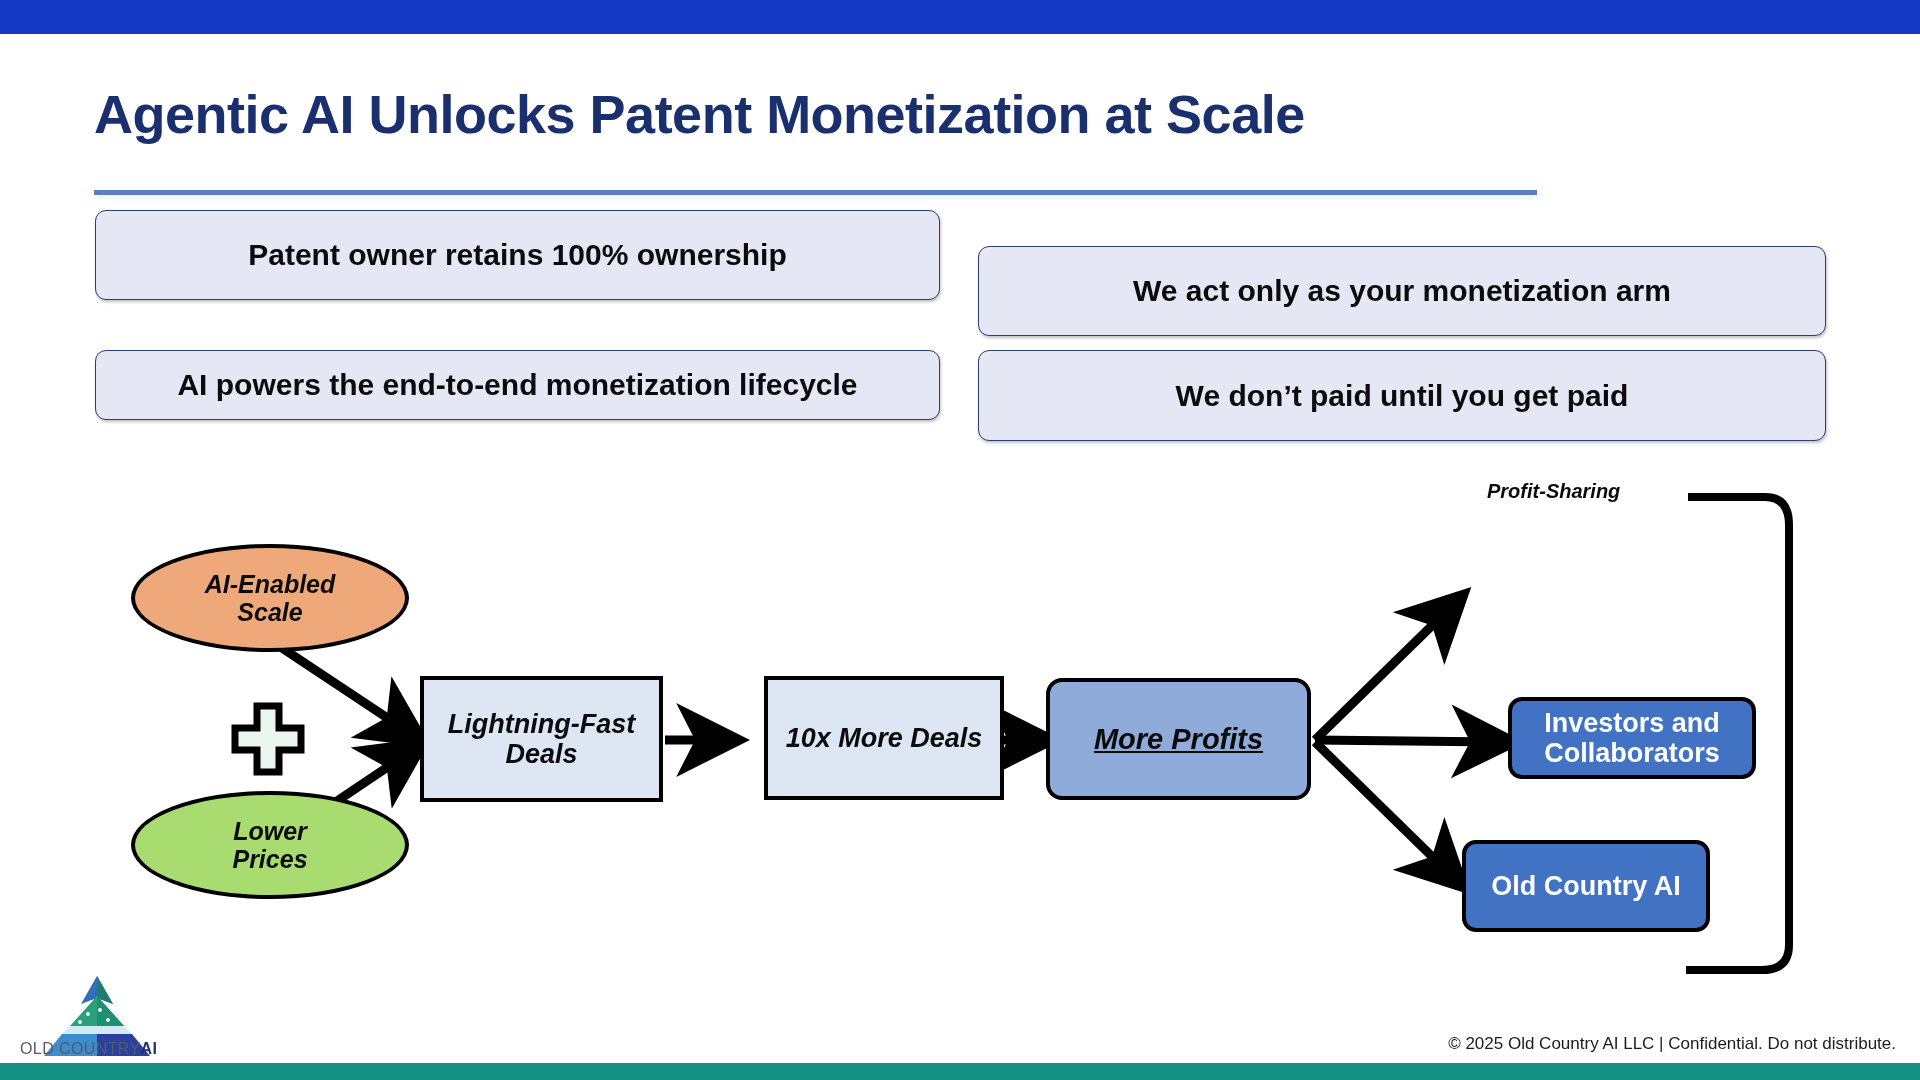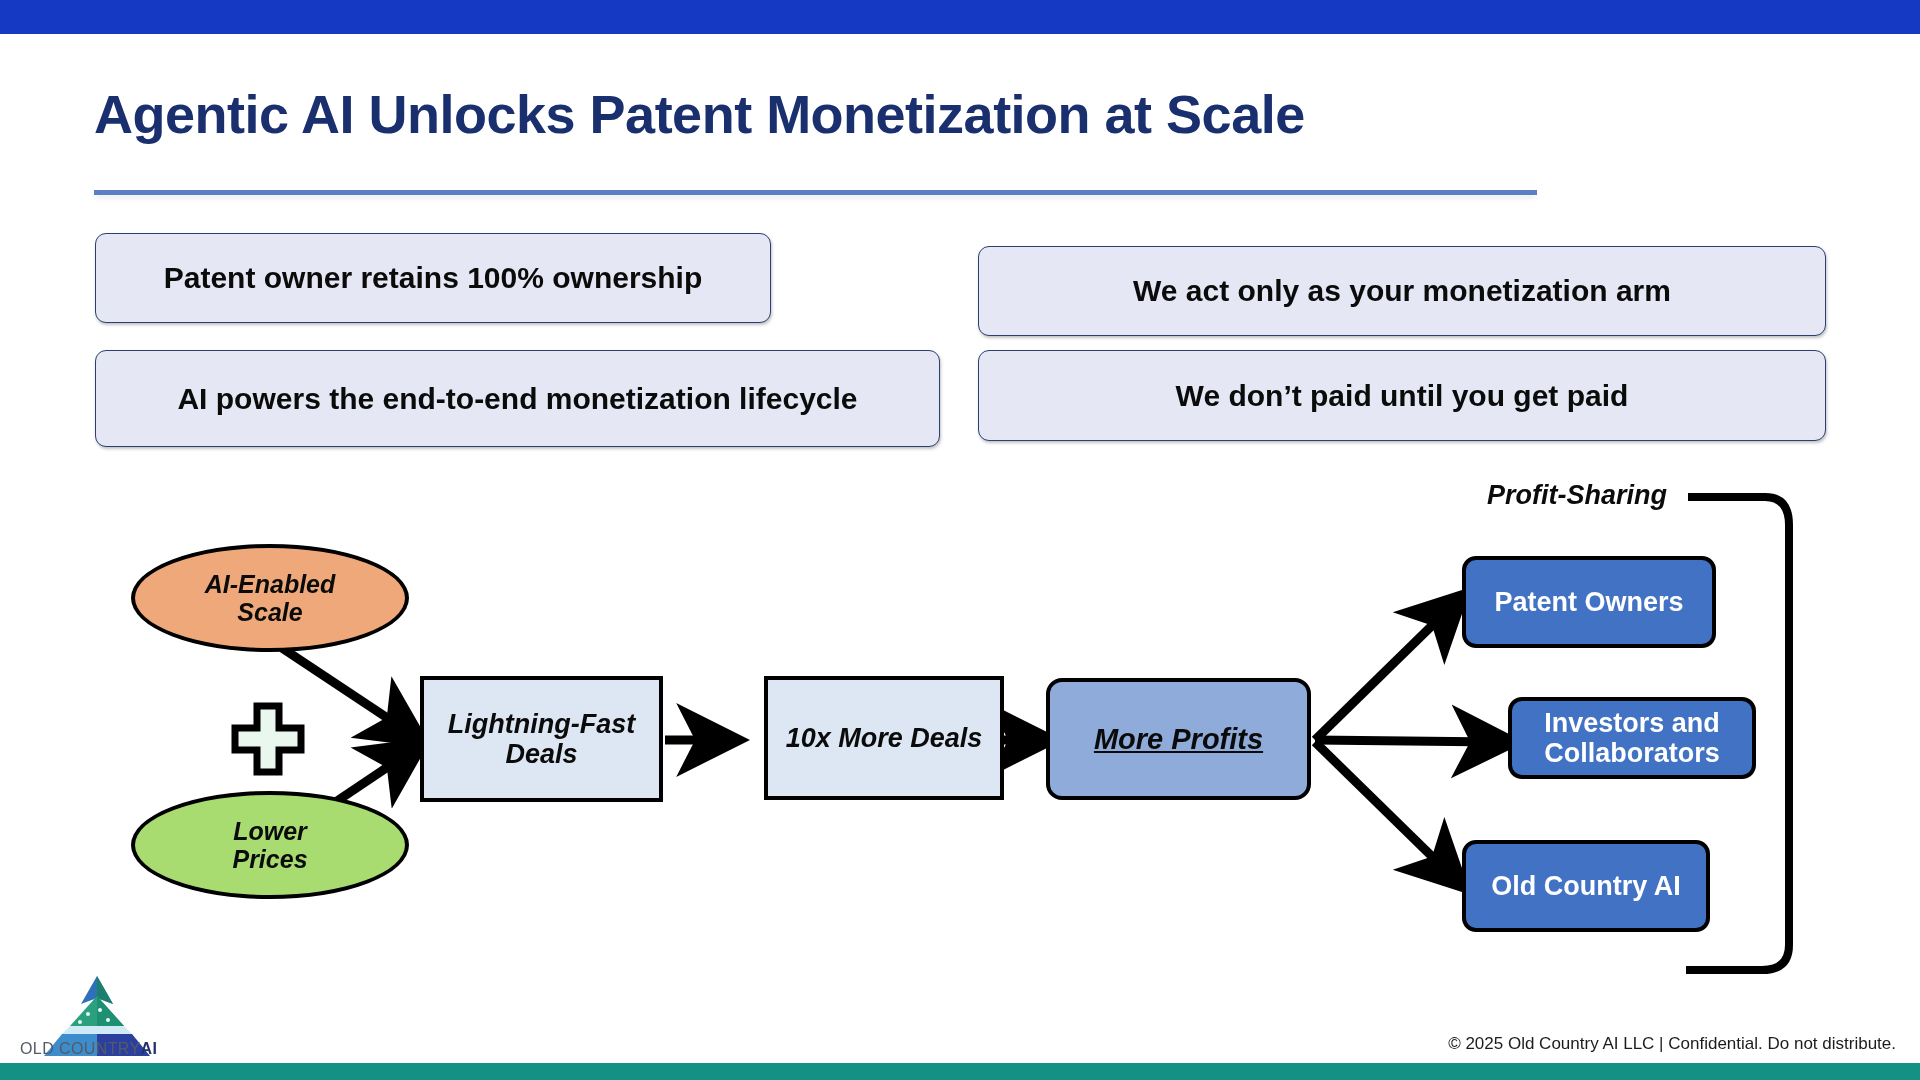--- a/index.html
+++ b/index.html
@@ -46,23 +46,23 @@
     border: 1.6px solid #2c3f73;
     border-radius: 11px;
     display: flex; align-items: center; justify-content: center;
     text-align: center;
     font-weight: bold;
     font-size: 30px;
     color: #0b0b0b;
     box-shadow: 1px 2px 3px rgba(120,120,120,0.45);
     padding: 0 16px;
   }
-  #claim-0 { left: 95px;  top: 233px; width: 676px; height: 90px; }
+  #claim-0 { left: 95px;  top: 210px; width: 845px; height: 90px; }
   #claim-1 { left: 978px; top: 222px; width: 848px; height: 90px; margin-top: 24px; }
-  #claim-2 { left: 95px;  top: 350px; width: 845px; height: 97px; }
+  #claim-2 { left: 95px;  top: 350px; width: 845px; height: 70px; }
   #claim-3 { left: 978px; top: 350px; width: 848px; height: 91px; }
 
   
   .diagram { position: absolute; left: 0; top: 0; width: 1920px; height: 1080px; }
   .svg-layer { position: absolute; left: 0; top: 0; width: 1920px; height: 1080px; pointer-events: none; }
 
   .node {
     position: absolute;
     display: flex; align-items: center; justify-content: center;
     text-align: center;
@@ -125,21 +125,21 @@
   #node-owners      { left: 1462px; top: 556px; width: 254px; height: 92px; }
   #node-investors   { left: 1508px; top: 697px; width: 248px; height: 82px; }
   #node-oldcountry  { left: 1462px; top: 840px; width: 248px; height: 92px; }
 
   
   #label-profit-sharing {
     position: absolute;
     left: 1487px; top: 480px;
     font-style: italic;
     font-weight: bold;
-    font-size: 27px;
+    font-size: 20px;
     color: #0b0b0b;
     white-space: nowrap;
   }
 
   
   .logo-wrap { position: absolute; left: 22px; top: 972px; width: 150px; height: 88px; }
   .logo-text {
     position: absolute; left: 20px; top: 1040px;
     font-size: 16px;
     letter-spacing: 0.4px;
@@ -224,23 +224,20 @@
     <div class="node procbox" id="node-lightning">
       <span class="label">Lightning-Fast<br>Deals</span>
     </div>
     <div class="node procbox" id="node-deals">
       <span class="label">10x More Deals</span>
     </div>
     <div class="node" id="node-profits">
       <span class="label">More Profits</span>
     </div>
 
-    <div class="node outbox" id="node-owners">
-      <span class="label">Patent Owners</span>
-    </div>
     <div class="node outbox" id="node-investors">
       <span class="label">Investors and<br>Collaborators</span>
     </div>
     <div class="node outbox" id="node-oldcountry">
       <span class="label">Old Country AI</span>
     </div>
 
     <div id="label-profit-sharing">Profit-Sharing</div>
   </div>
 

